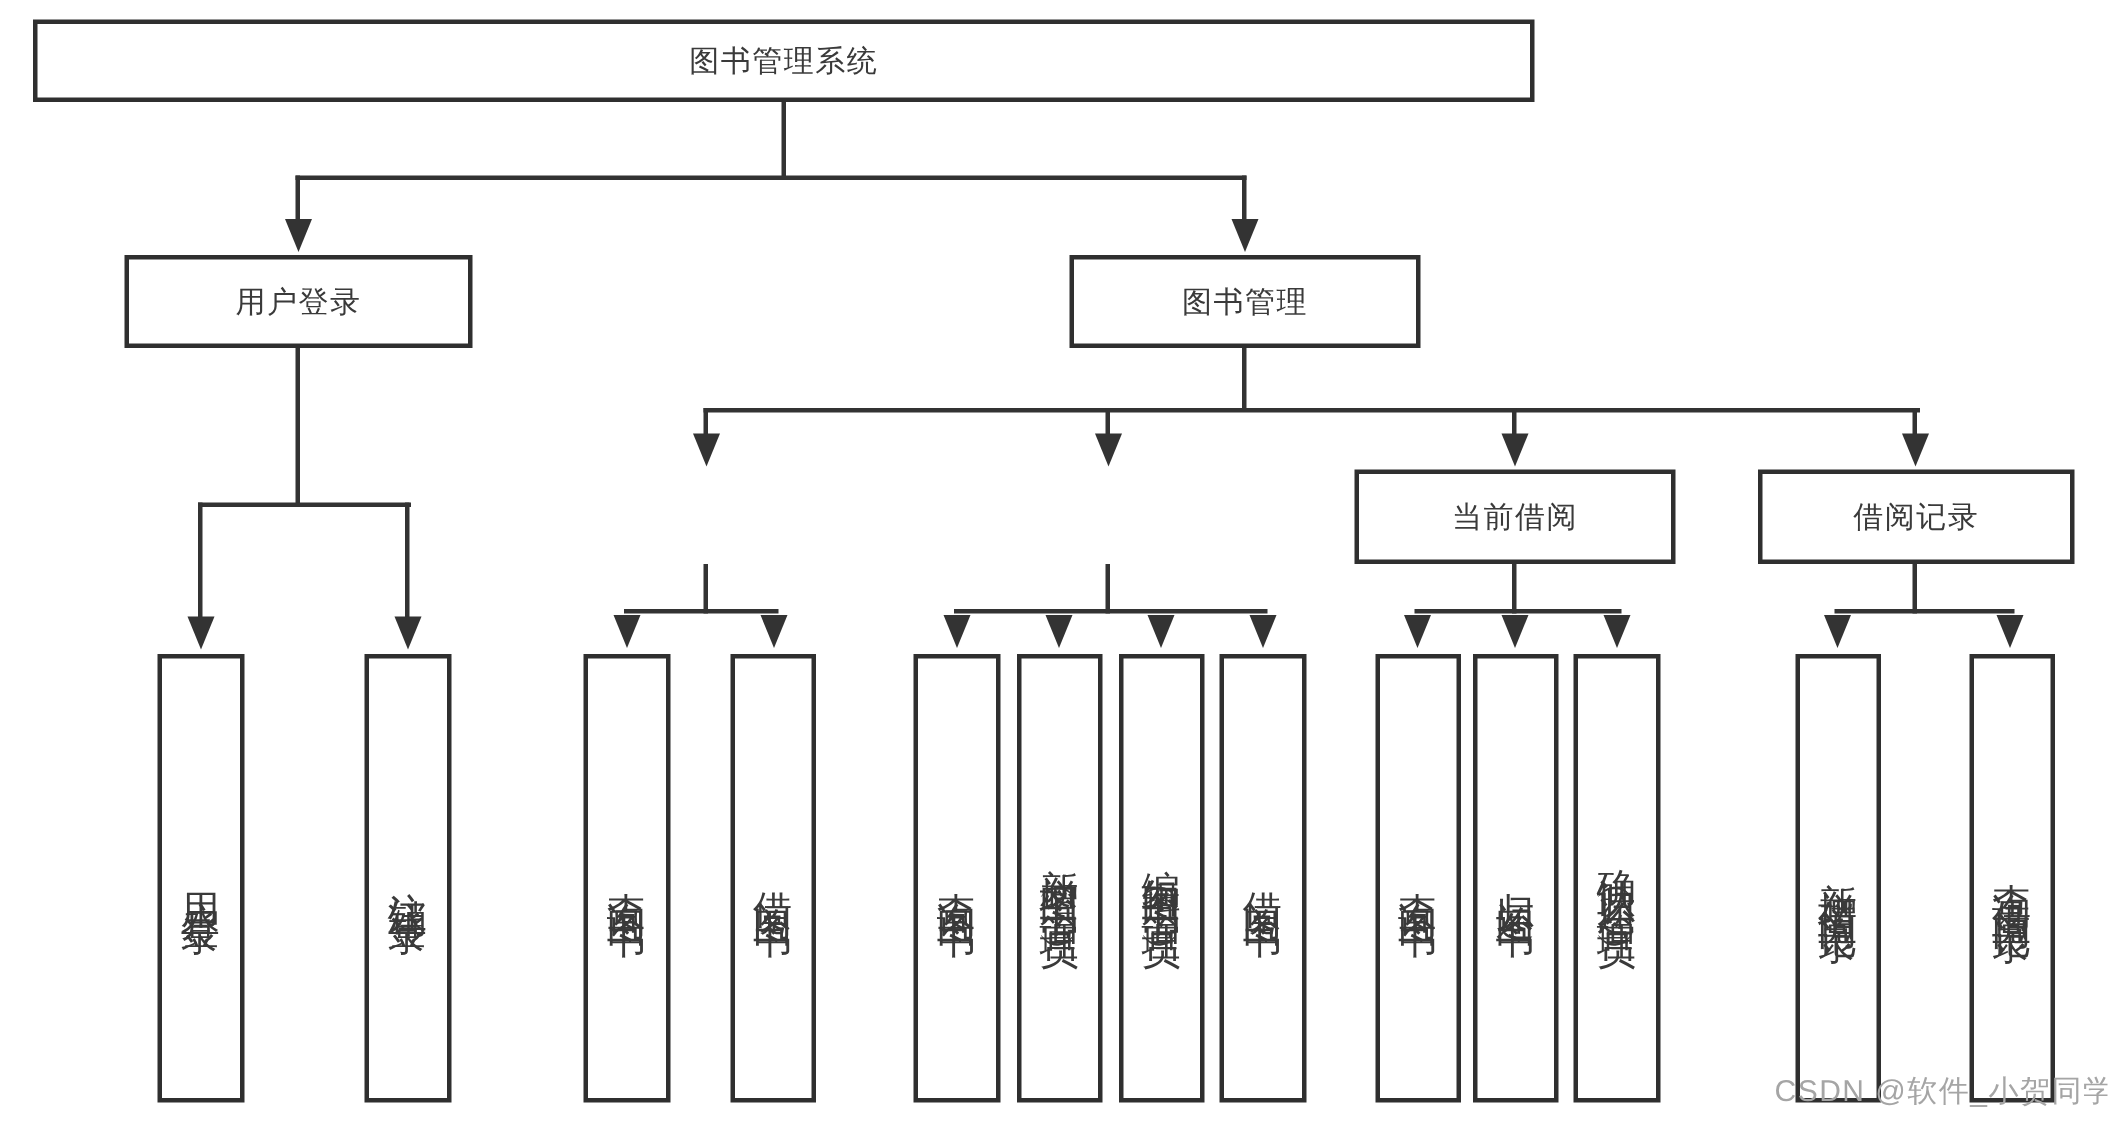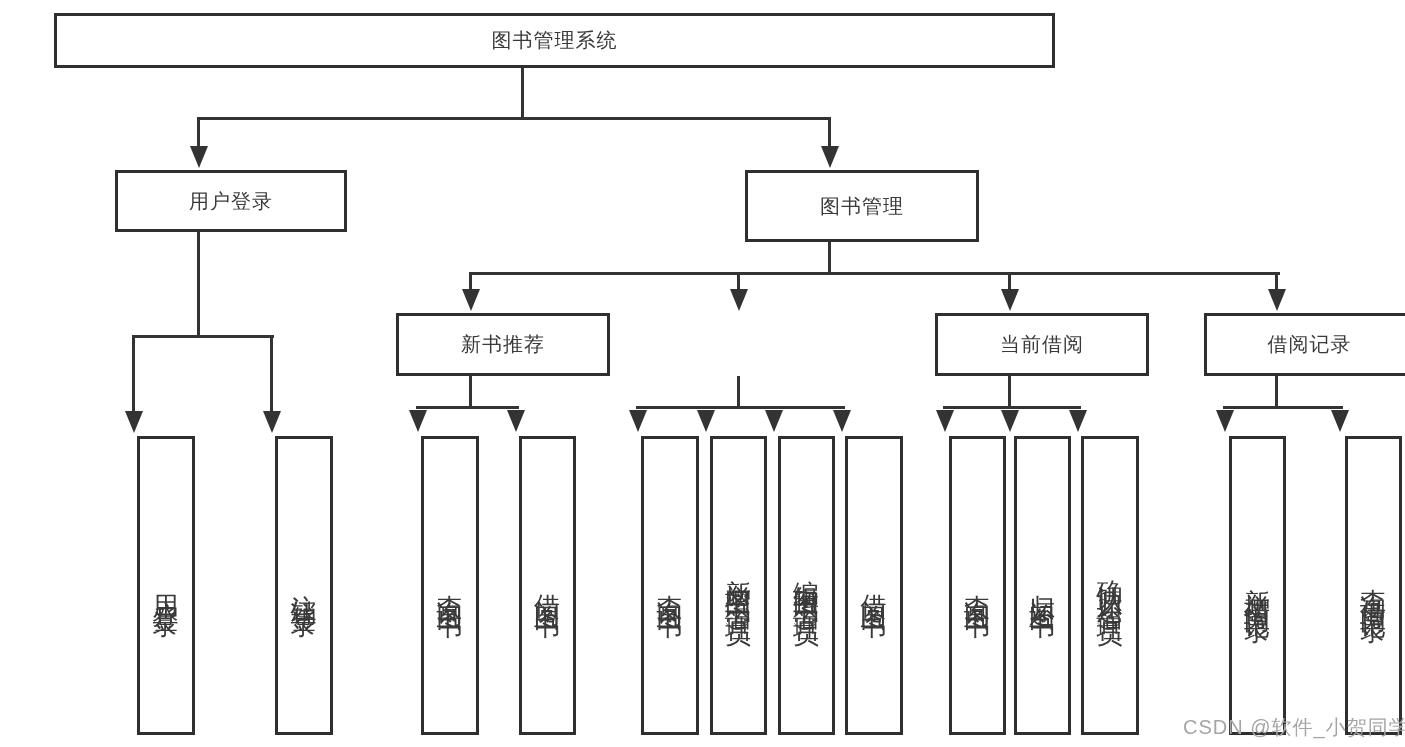--- a/index.html
+++ b/index.html
@@ -1,21 +1,21 @@
 <!DOCTYPE html>
 <html><head>
 <meta charset="utf-8">
 <style>
   html,body{margin:0;padding:0;background:#ffffff;}
   body{width:1405px;height:747px;overflow:hidden;font-family:"Liberation Sans",sans-serif;}
   .canvas{position:relative;width:1405px;height:747px;background:#ffffff;}
   .vline{position:absolute;width:3px;background:#333333;}
   .hline{position:absolute;height:3px;background:#333333;}
   .arrow{position:absolute;width:0;height:0;border-left:9px solid transparent;border-right:9px solid transparent;border-top:22px solid #333333;}
-  .box{position:absolute;box-sizing:border-box;border:3px solid #2f2f2f;background:#ffffff;display:flex;align-items:center;justify-content:center;color:#3a3a3a;margin-left:32px;}
+  .box{position:absolute;box-sizing:border-box;border:3px solid #2f2f2f;background:#ffffff;display:flex;align-items:center;justify-content:center;color:#3a3a3a;}
   .hlabel{font-size:20px;letter-spacing:1px;white-space:nowrap;}
   .vlabel{writing-mode:vertical-rl;text-orientation:mixed;font-size:26px;letter-spacing:6px;line-height:1;white-space:nowrap;}
   .watermark{position:absolute;left:1183px;top:714px;font-size:20px;color:#a5a5a5;letter-spacing:1px;white-space:nowrap;z-index:5;}
 </style>
 </head>
 <body>
 
 <div class="canvas">
 
   <div class="vline" style="left:521px;top:68px;height:50px"></div>
@@ -66,27 +66,24 @@
   <div class="arrow" style="left:1216px;top:410px"></div>
   <div class="arrow" style="left:1331px;top:410px"></div>
 
   <div class="box" style="left:22px;top:13px;width:1001px;height:55px">
     <span class="hlabel">图书管理系统</span>
   </div>
 
   <div class="box" style="left:83px;top:170px;width:232px;height:62px">
     <span class="hlabel">用户登录</span>
   </div>
-  <div class="box" style="left:713px;top:170px;width:234px;height:72px">
+  <div class="box" style="left:713px;top:170px;width:234px;height:62px">
     <span class="hlabel">图书管理</span>
   </div>
 
-  <div class="box" style="left:364px;top:313px;width:214px;height:63px">
-    <span class="hlabel">新书推荐</span>
-  </div>
   <div class="box" style="left:1172px;top:313px;width:211px;height:63px">
     <span class="hlabel">借阅记录</span>
   </div>
   <div class="box" style="left:903px;top:313px;width:214px;height:63px">
     <span class="hlabel">当前借阅</span>
   </div>
 
   <div class="box" style="left:105px;top:436px;width:58px;height:299px">
     <span class="vlabel">用户登录</span>
   </div>

